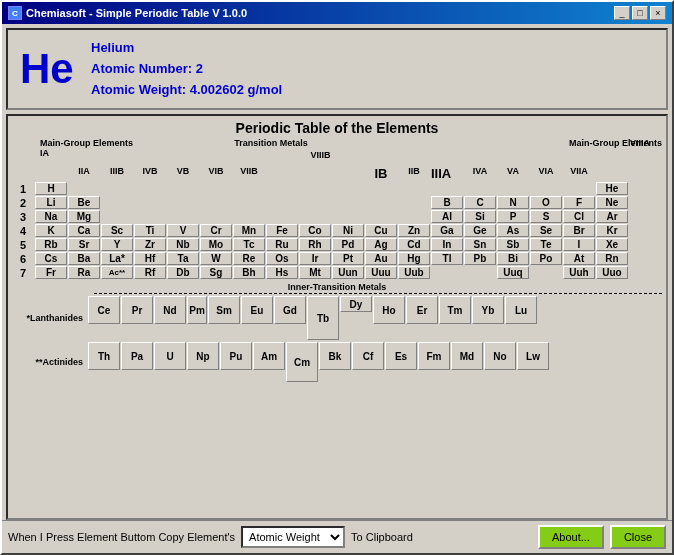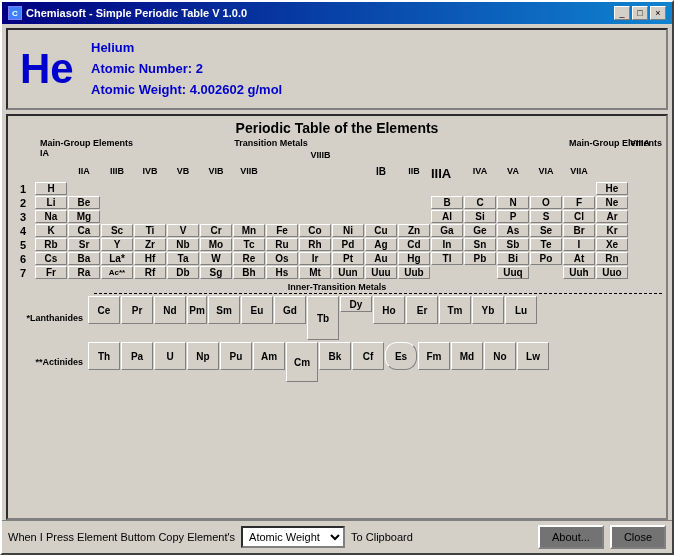--- a/index.html
+++ b/index.html
@@ -147,21 +147,21 @@
       background: white;
       font-size: 11px;
       padding: 1px 2px;
       height: 22px;
     }
     .to-clipboard-label {
       font-size: 11px;
     }
     .spacer { flex: 1; }
     .win-btn {
-      background: #737373;
+      background: #84cc16;
       border: 2px solid #ffffff;
       border-right-color: #808080;
       border-bottom-color: #808080;
       padding: 2px 12px;
       font-size: 11px;
       cursor: pointer;
       height: 24px;
     }
   </style>
 </head>
@@ -214,21 +214,21 @@
       <div style="font-size:9px;font-weight:bold;text-align:center;"></div>
       <div style="font-size:9px;font-weight:bold;text-align:center;">IIA</div>
       <div style="font-size:9px;font-weight:bold;text-align:center;">IIIB</div>
       <div style="font-size:9px;font-weight:bold;text-align:center;">IVB</div>
       <div style="font-size:9px;font-weight:bold;text-align:center;">VB</div>
       <div style="font-size:9px;font-weight:bold;text-align:center;">VIB</div>
       <div style="font-size:9px;font-weight:bold;text-align:center;">VIIB</div>
       <div style="font-size:9px;font-weight:bold;text-align:center;"></div>
       <div style="font-size:9px;font-weight:bold;text-align:center;"></div>
       <div style="font-size:9px;font-weight:bold;text-align:center;"></div>
-      <div style="font-size:10px;font-weight:bold;text-align:center;">IB</div>
+      <div style="font-size:13px;font-weight:bold;text-align:center;">IB</div>
       <div style="font-size:9px;font-weight:bold;text-align:center;">IIB</div>
       <div style="font-size:13px;font-weight:bold;text-align:left;">IIIA</div>
       <div style="font-size:9px;font-weight:bold;text-align:center;">IVA</div>
       <div style="font-size:9px;font-weight:bold;text-align:center;">VA</div>
       <div style="font-size:9px;font-weight:bold;text-align:center;">VIA</div>
       <div style="font-size:9px;font-weight:bold;text-align:center;">VIIA</div>
       <div></div>
     </div>
 
     <div id="main-grid" style="display:grid; grid-template-columns: 22px repeat(18, 32px); gap:1px;">
@@ -398,21 +398,21 @@
         <div id="actinide-cells" style="display:flex;gap:1px;">
             <button class="elem-btn" style="width: 32px; height: 28px;">Th</button>
             <button class="elem-btn" style="width: 32px; height: 28px;">Pa</button>
             <button class="elem-btn" style="width: 32px; height: 28px;">U</button>
             <button class="elem-btn" style="width: 32px; height: 28px;">Np</button>
             <button class="elem-btn" style="width: 32px; height: 28px;">Pu</button>
             <button class="elem-btn" style="width: 32px; height: 28px;">Am</button>
             <button class="elem-btn" style="width: 32px; height: 40px;">Cm</button>
             <button class="elem-btn" style="width: 32px; height: 28px;">Bk</button>
             <button class="elem-btn" style="width: 32px; height: 28px;">Cf</button>
-            <button class="elem-btn" style="width: 32px; height: 28px; border-radius: 12px;">Es</button>
+            <button class="elem-btn" style="width: 32px; height: 28px;">Es</button>
             <button class="elem-btn" style="width: 32px; height: 28px;">Fm</button>
             <button class="elem-btn" style="width: 32px; height: 28px;">Md</button>
             <button class="elem-btn" style="width: 32px; height: 28px;">No</button>
             <button class="elem-btn" style="width: 32px; height: 28px;">Lw</button>
           </div>
       </div>
     </div>
   </div>
 
   <div class="bottom-bar">

